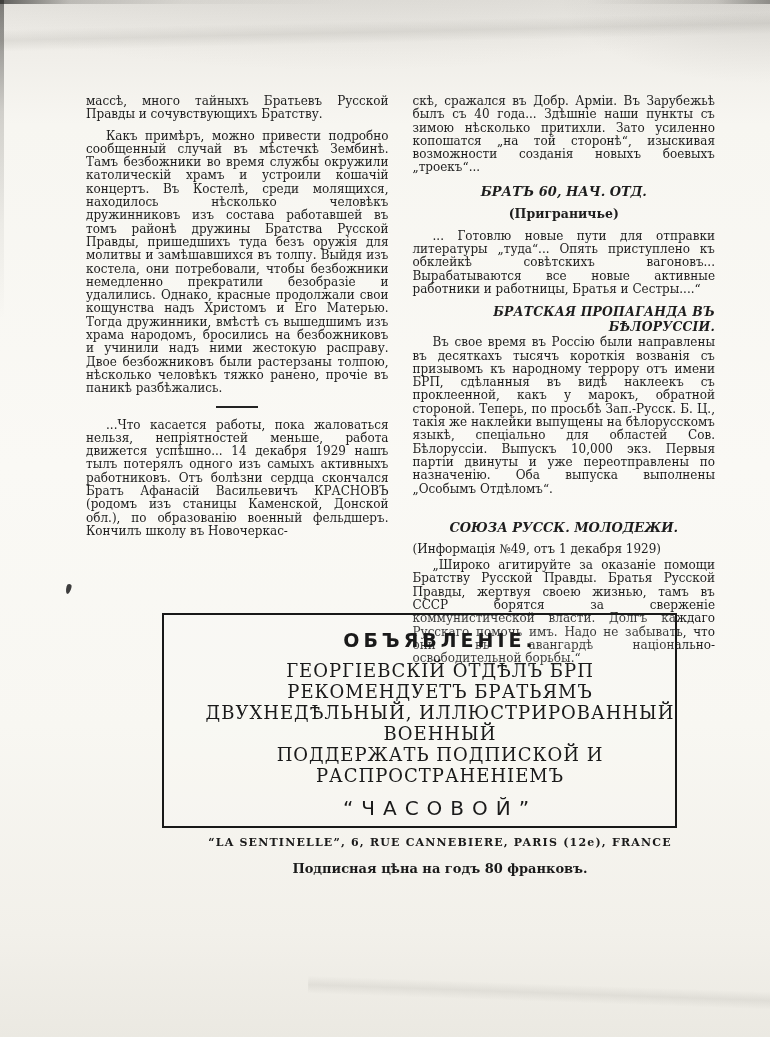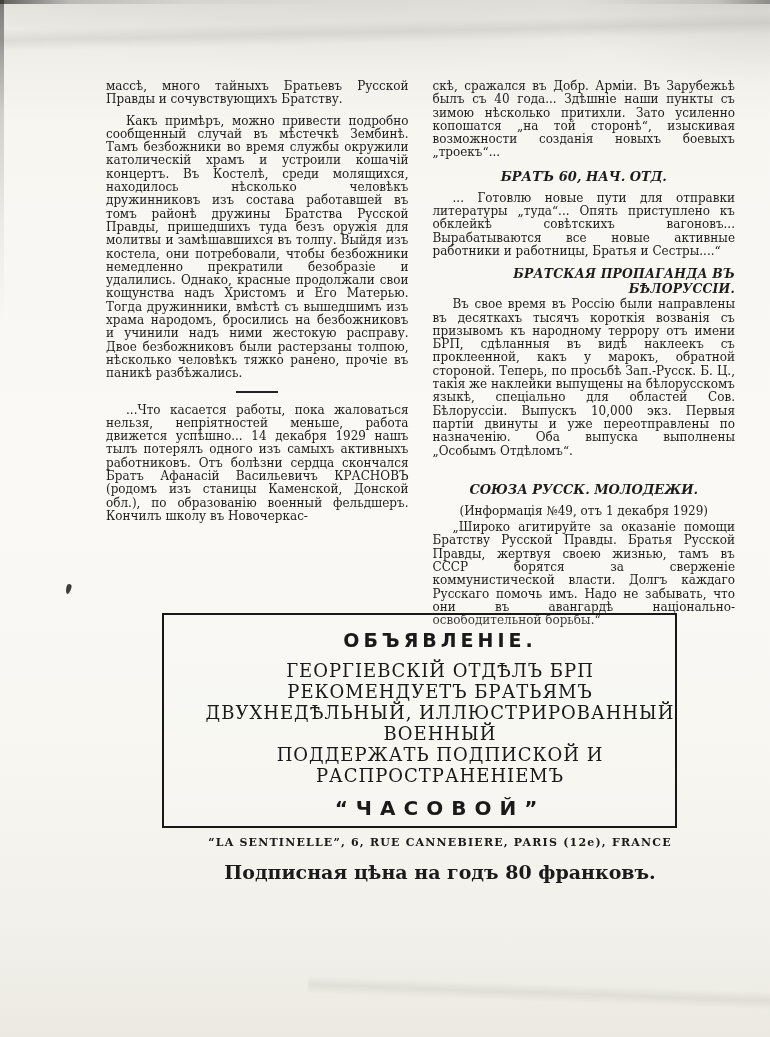--- a/index.html
+++ b/index.html
@@ -19,39 +19,39 @@
   .crease-top { position:absolute; top:20px; left:0; width:110%; height:22px;
     background:linear-gradient(180deg, transparent, rgba(105,103,96,0.12), transparent);
     transform:rotate(-1.3deg); }
   .crease-bottom { position:absolute; bottom:34px; left:40%; width:70%; height:18px;
     background:linear-gradient(180deg, transparent, rgba(100,98,92,0.10), transparent);
     transform:rotate(2deg); }
   .ink-blot { position:absolute; left:66px; top:584px; width:5px; height:10px;
     background:#1c1c1c; opacity:.85; transform:rotate(14deg);
     border-radius:60% 40% 50% 50% / 30% 30% 70% 70%; }
 
-  .columns { position:absolute; left:86px; top:80px; width:629px; display:flex; gap:24px;margin-left:20px; }
+  .columns { position:absolute; left:86px; top:95px; width:629px; display:flex; gap:24px; }
   .col { width:307px; font-size:12px; line-height:13.3px; text-align:justify; }
   .col p { margin:0 0 8px 0; text-indent:20px; }
   .col p.noindent { text-indent:0; }
   .heading { font-weight:bold; text-align:center; font-size:13px; line-height:15px; margin:4px 0 8px;font-style:italic; }
   .heading.top-gap { margin-top:9px; }
   .subheading { font-weight:bold; text-align:center; font-size:12.5px; line-height:14px; margin:0 0 9px; }
   .heading.tight { font-size:12.4px; letter-spacing:.2px; margin:2px 0 2px;text-align:right; }
-  .info-line { text-align:center; text-indent:0 !important; margin:0 0 3px 0 !important; }
+  .info-line { text-indent:0 !important; margin:0 0 3px 0 !important; }
   .section-divider { width:42px; border:none; border-top:2px solid #232323; margin:10px auto 11px; }
 
   .ad-box { position:absolute; left:162px; top:613px; width:470px; height:211px;
     border:2.5px solid #181818; text-align:center; color:#1a1a1a; background:rgba(255,255,255,0.12);padding-left:41px; }
   .ad-title { font-family:"DejaVu Sans", sans-serif; font-weight:bold; font-size:19px; letter-spacing:4px; margin-top:14px; }
   .ad-lines { margin-top:9px; }
   .ad-line { font-size:18px; letter-spacing:1px; line-height:21px; }
-  .ad-journal { font-family:"DejaVu Sans", sans-serif; font-weight:bold; font-size:20px; letter-spacing:8px; margin-top:10px; }
+  .ad-journal { font-family:"DejaVu Sans", sans-serif; font-weight:normal; font-size:20px; letter-spacing:8px; margin-top:10px; }
   .ad-address { font-size:11px; font-weight:bold; letter-spacing:1.2px; margin-top:16px; }
-  .ad-price { font-size:19px; font-weight:bold; margin-top:12px; }
+  .ad-price { font-size:13px; font-weight:bold; margin-top:12px; }
 </style>
 </head>
 <body>
 
 <div class="page">
 
   <div class="edge-top"></div>
   <div class="edge-left"></div>
   <div class="crease-top"></div>
   <div class="crease-bottom"></div>
@@ -62,20 +62,21 @@
     <div class="col">
       <p class="noindent">массѣ, много тайныхъ Братьевъ Русской Правды и сочувствующихъ Братству.</p>
       <p>Какъ примѣръ, можно привести подробно сообщенный случай въ мѣстечкѣ Зембинѣ. Тамъ безбожники во время службы окружили католическій храмъ и устроили кошачій концертъ. Въ Костелѣ, среди молящихся, находилось нѣсколько человѣкъ дружинниковъ изъ состава работавшей въ томъ районѣ дружины Братства Русской Правды, пришедшихъ туда безъ оружія для молитвы и замѣшавшихся въ толпу. Выйдя изъ костела, они потребовали, чтобы безбожники немедленно прекратили безобразіе и удалились. Однако, красные продолжали свои кощунства надъ Христомъ и Его Матерью. Тогда дружинники, вмѣстѣ съ вышедшимъ изъ храма народомъ, бросились на безбожниковъ и учинили надъ ними жестокую расправу. Двое безбожниковъ были растерзаны толпою, нѣсколько человѣкъ тяжко ранено, прочіе въ паникѣ разбѣжались.</p>
       <hr class="section-divider">
       <p>...Что касается работы, пока жаловаться нельзя, непріятностей меньше, работа движется успѣшно... 14 декабря 1929 нашъ тылъ потерялъ одного изъ самыхъ активныхъ работниковъ. Отъ болѣзни сердца скончался Братъ Афанасій Васильевичъ КРАСНОВЪ (родомъ изъ станицы Каменской, Донской обл.), по образованію военный фельдшеръ. Кончилъ школу въ Новочеркас-</p>
     </div>
 
     <div class="col">
       <p class="noindent">скѣ, сражался въ Добр. Арміи. Въ Зарубежьѣ былъ съ 40 года... Здѣшніе наши пункты съ зимою нѣсколько притихли. Зато усиленно копошатся „на той сторонѣ“, изыскивая возможности созданія новыхъ боевыхъ „троекъ“...</p>
       <div class="heading top-gap">БРАТЪ 60, НАЧ. ОТД.</div>
+      <div class="subheading">(Приграничье)</div>
       <p>... Готовлю новые пути для отправки литературы „туда“... Опять приступлено къ обклейкѣ совѣтскихъ вагоновъ... Вырабатываются все новые активные работники и работницы, Братья и Сестры....“</p>
       <div class="heading tight">БРАТСКАЯ ПРОПАГАНДА ВЪ БѢЛОРУССІИ.</div>
       <p>Въ свое время въ Россію были направлены въ десяткахъ тысячъ короткія возванія съ призывомъ къ народному террору отъ имени БРП, сдѣланныя въ видѣ наклеекъ съ проклеенной, какъ у марокъ, обратной стороной. Теперь, по просьбѣ Зап.-Русск. Б. Ц., такія же наклейки выпущены на бѣлорусскомъ языкѣ, спеціально для областей Сов. Бѣлоруссіи. Выпускъ 10,000 экз. Первыя партіи двинуты и уже переотправлены по назначенію. Оба выпуска выполнены „Особымъ Отдѣломъ“.</p>
       <div class="heading top-gap">
         <br>
         <span>СОЮЗА РУССК. МОЛОДЕЖИ.</span>
       </div>
       <p class="info-line">(Информація №49, отъ 1 декабря 1929)</p>
       <p>„Широко агитируйте за оказаніе помощи Братству Русской Правды. Братья Русской Правды, жертвуя своею жизнью, тамъ въ СССР борятся за сверженіе коммунистической власти. Долгъ каждаго Русскаго помочь имъ. Надо не забывать, что они въ авангардѣ національно-освободительной борьбы.“</p>
     </div>

